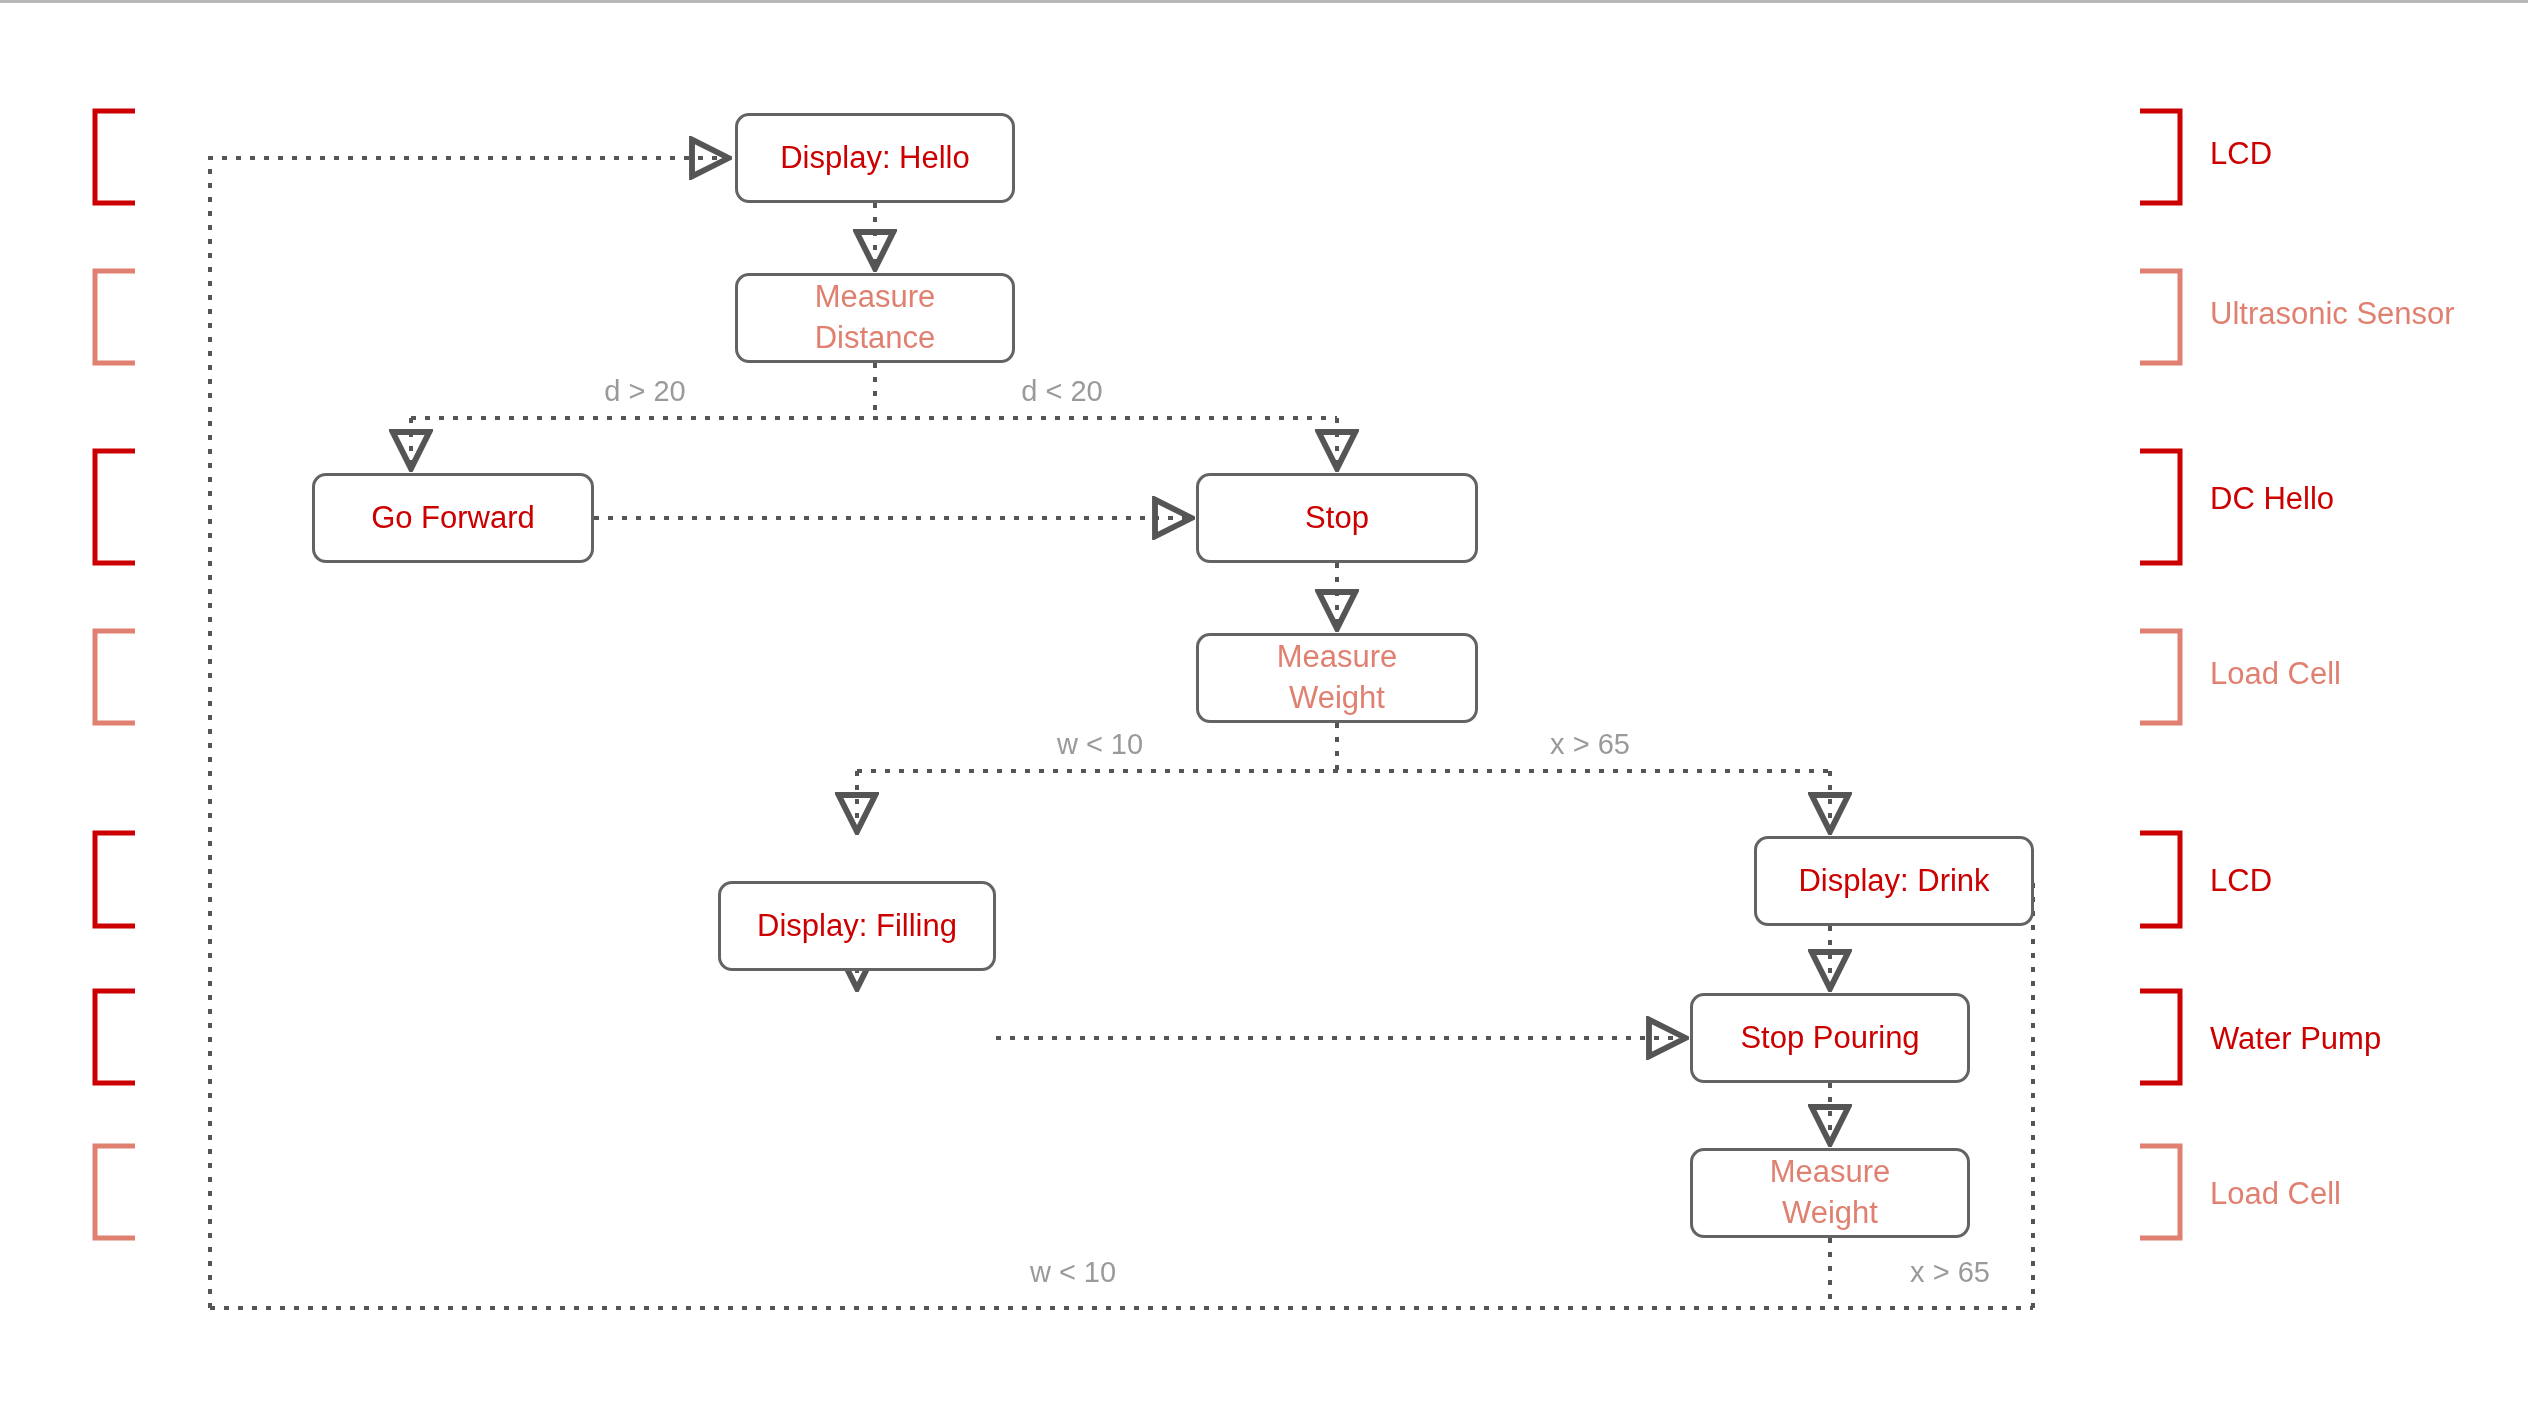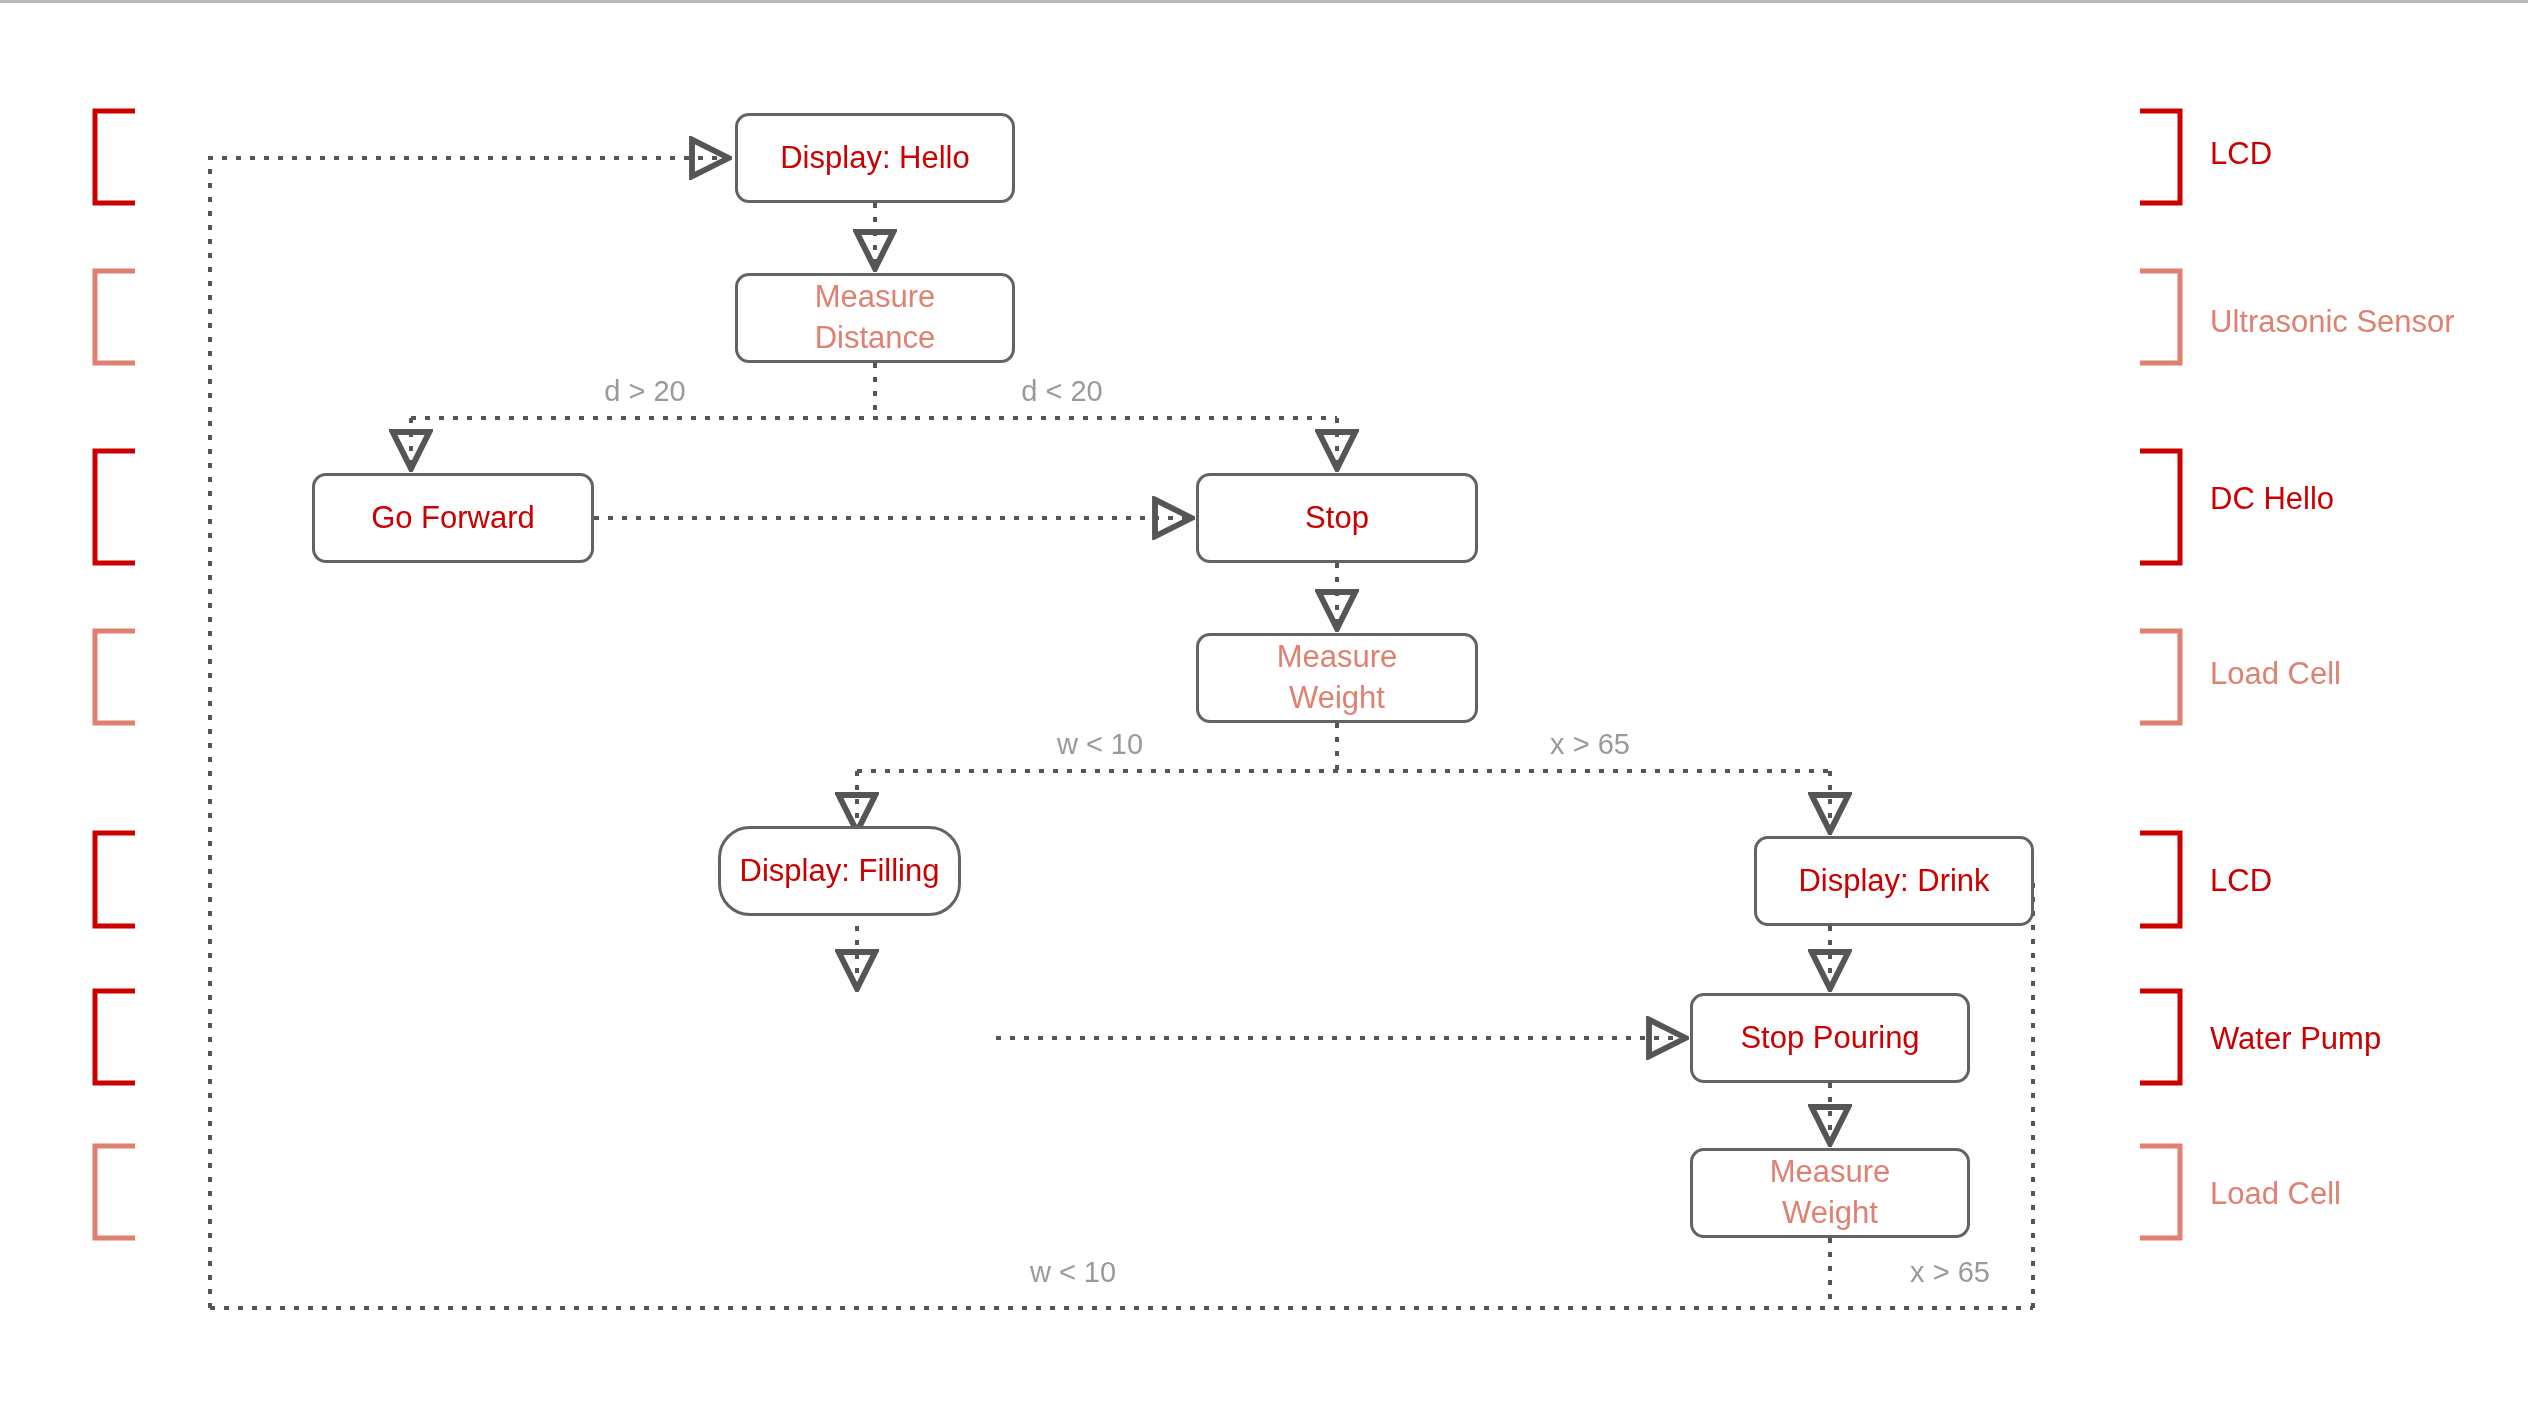--- a/index.html
+++ b/index.html
@@ -131,40 +131,40 @@
 
       <path stroke="#cc0000" d="M135 988 L95 988 L95 1080 L135 1080"></path>
       <path stroke="#cc0000" d="M2140 988 L2180 988 L2180 1080 L2140 1080"></path>
 
       <path stroke="#e08070" d="M135 1143 L95 1143 L95 1235 L135 1235"></path>
       <path stroke="#e08070" d="M2140 1143 L2180 1143 L2180 1235 L2140 1235"></path>
     </g>
   </svg>
 
   <div class="lane-label actuator" style="left:2210px; top:133px;">LCD</div>
-  <div class="lane-label sensor" style="left:2210px; top:293px;margin-top:8px;">Ultrasonic Sensor</div>
+  <div class="lane-label sensor" style="left:2210px; top:293px;">Ultrasonic Sensor</div>
   <div class="lane-label actuator" style="left:2210px; top:478px;">DC Hello</div>
   <div class="lane-label sensor" style="left:2210px; top:653px;">Load Cell</div>
   <div class="lane-label actuator" style="left:2210px; top:860px;">LCD</div>
   <div class="lane-label actuator" style="left:2210px; top:1018px;">Water Pump</div>
   <div class="lane-label sensor" style="left:2210px; top:1173px;">Load Cell</div>
 
   <div class="node actuator" style="left:735px; top:110px; width:280px; height:90px;">Display: Hello</div>
 
   <div class="node sensor" style="left:735px; top:270px; width:280px; height:90px;">Measure
 Distance</div>
 
   <div class="node actuator" style="left:270px; top:470px; width:282px; height:90px;margin-left:42px;">Go Forward</div>
 
   <div class="node actuator" style="left:1196px; top:470px; width:282px; height:90px;">Stop</div>
 
   <div class="node sensor" style="left:1196px; top:630px; width:282px; height:90px;">Measure
 Weight</div>
 
-  <div class="node actuator" style="left:718px; top:823px; width:243px; height:90px;border-radius:32px;">Display: Filling</div>
+  <div class="node actuator" style="left:718px; top:878px; width:278px; height:90px;">Display: Filling</div>
 
   <div class="node actuator" style="left:1754px; top:833px; width:280px; height:90px;">Display: Drink</div>
 
 
   <div class="node actuator" style="left:1690px; top:990px; width:280px; height:90px;">Stop Pouring</div>
 
   <div class="node sensor" style="left:1690px; top:1145px; width:280px; height:90px;">Measure
 Weight</div>
 
   <div class="edge-label" style="left:645px; top:372px;">d &gt; 20</div>

